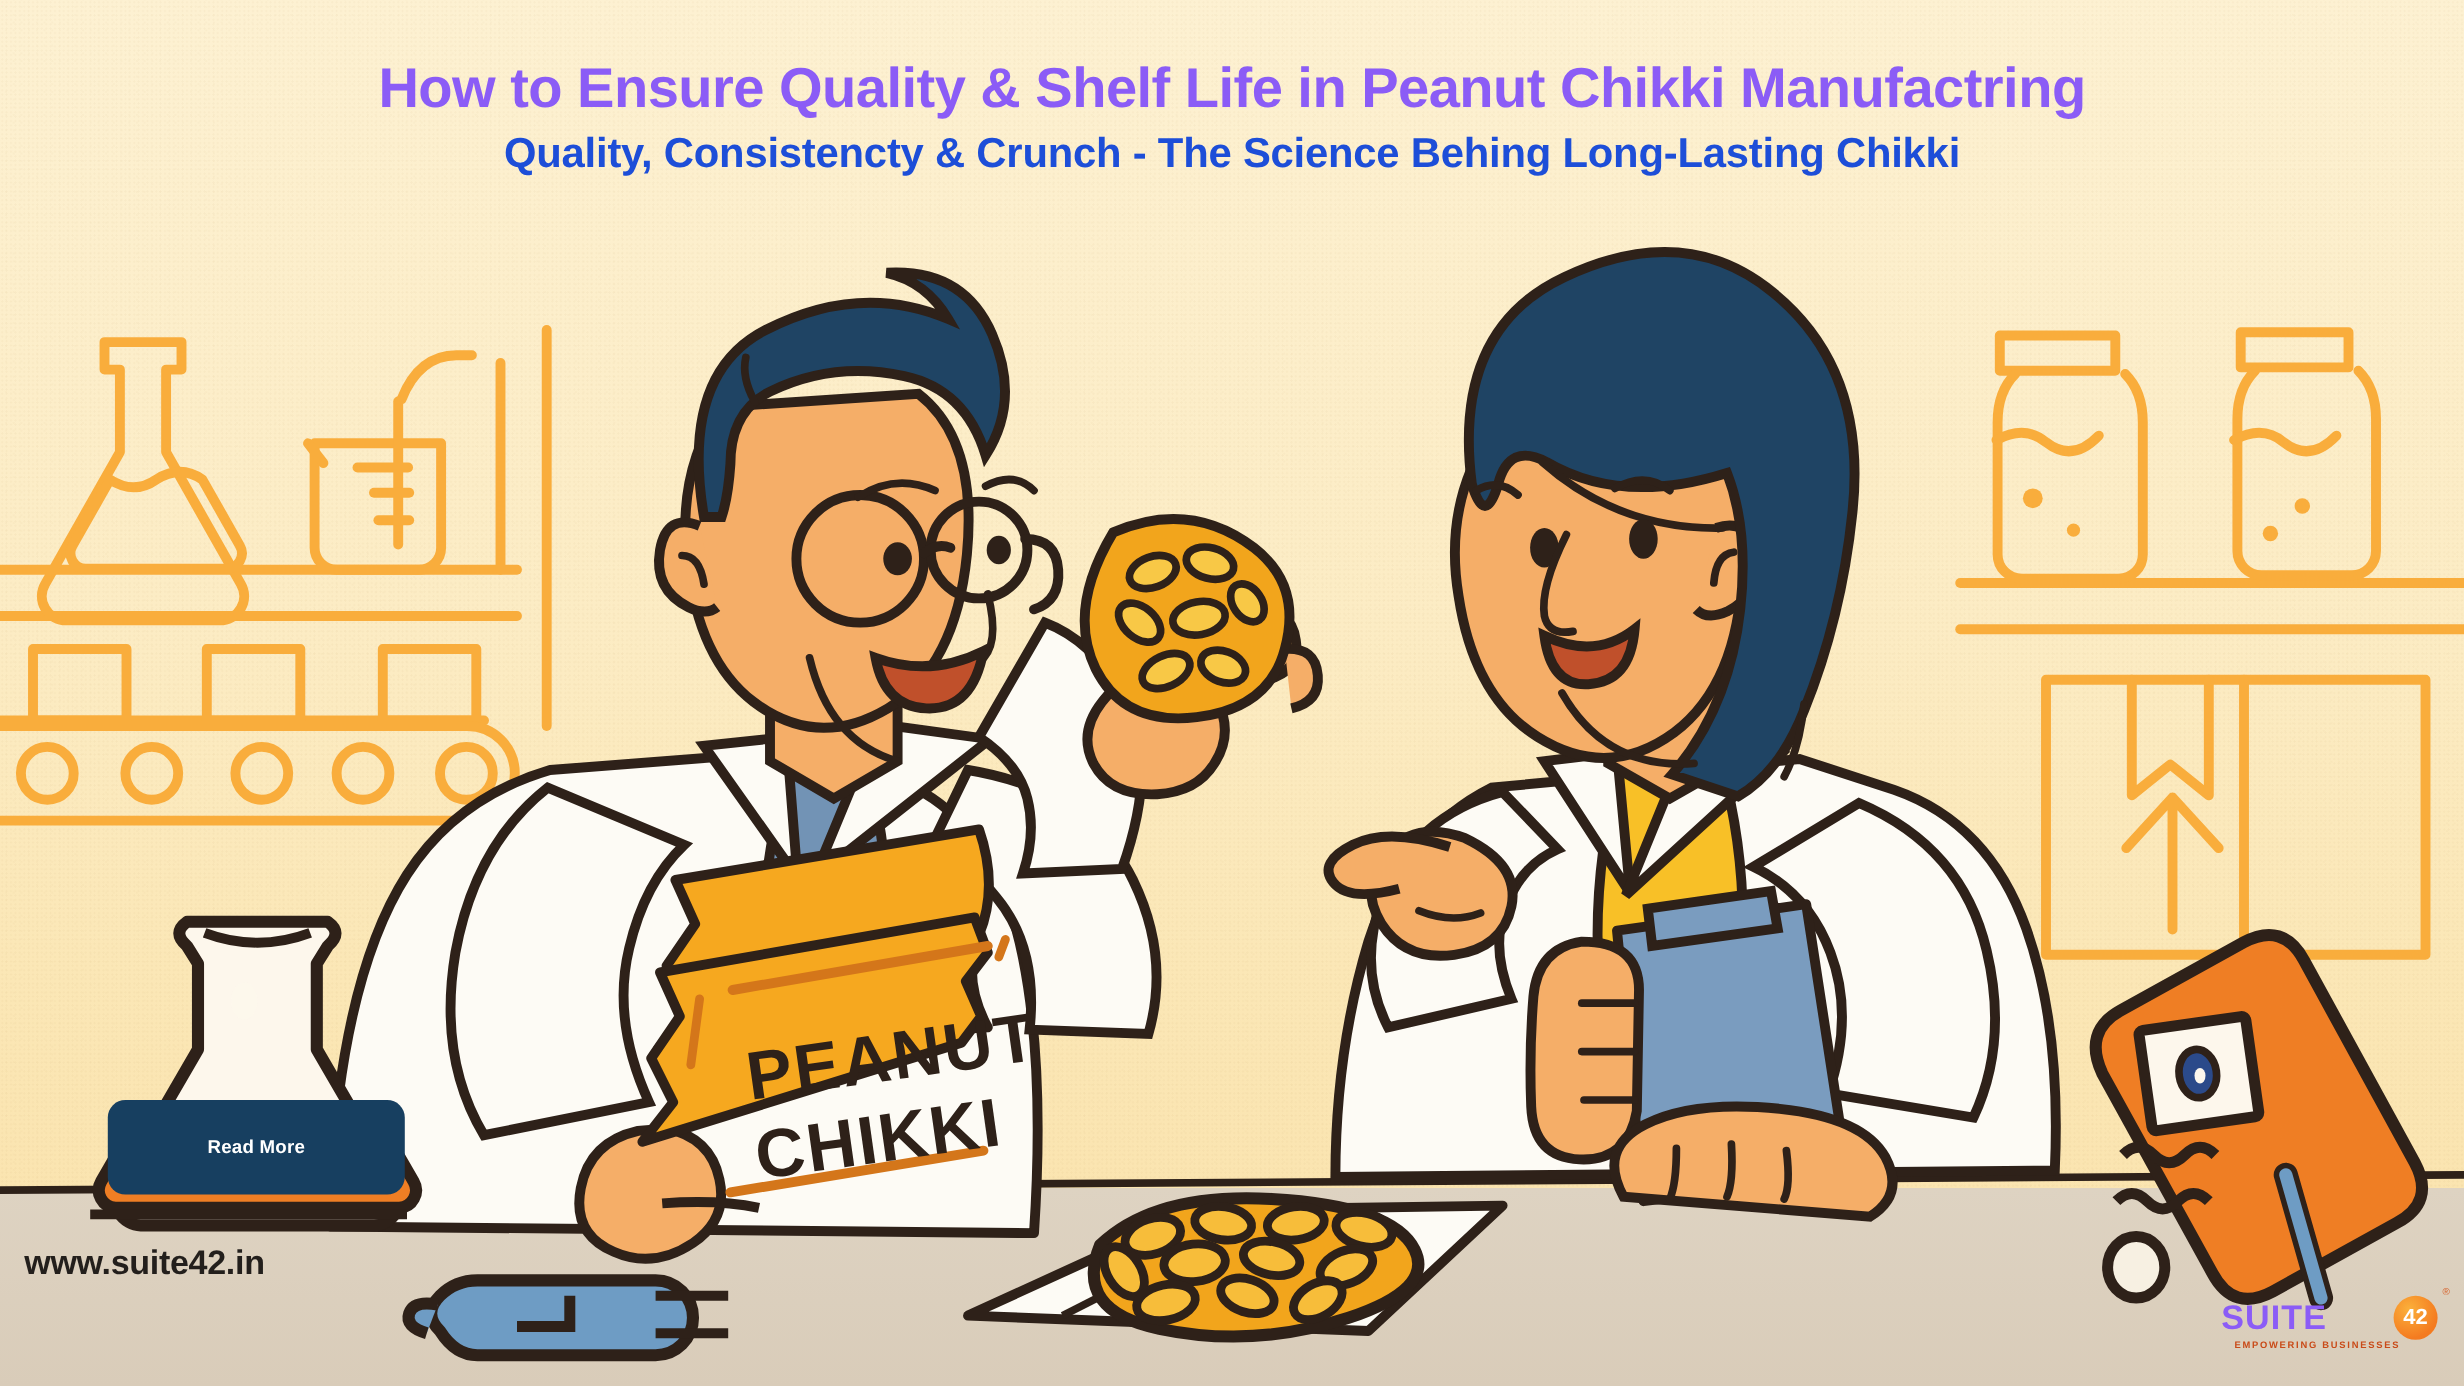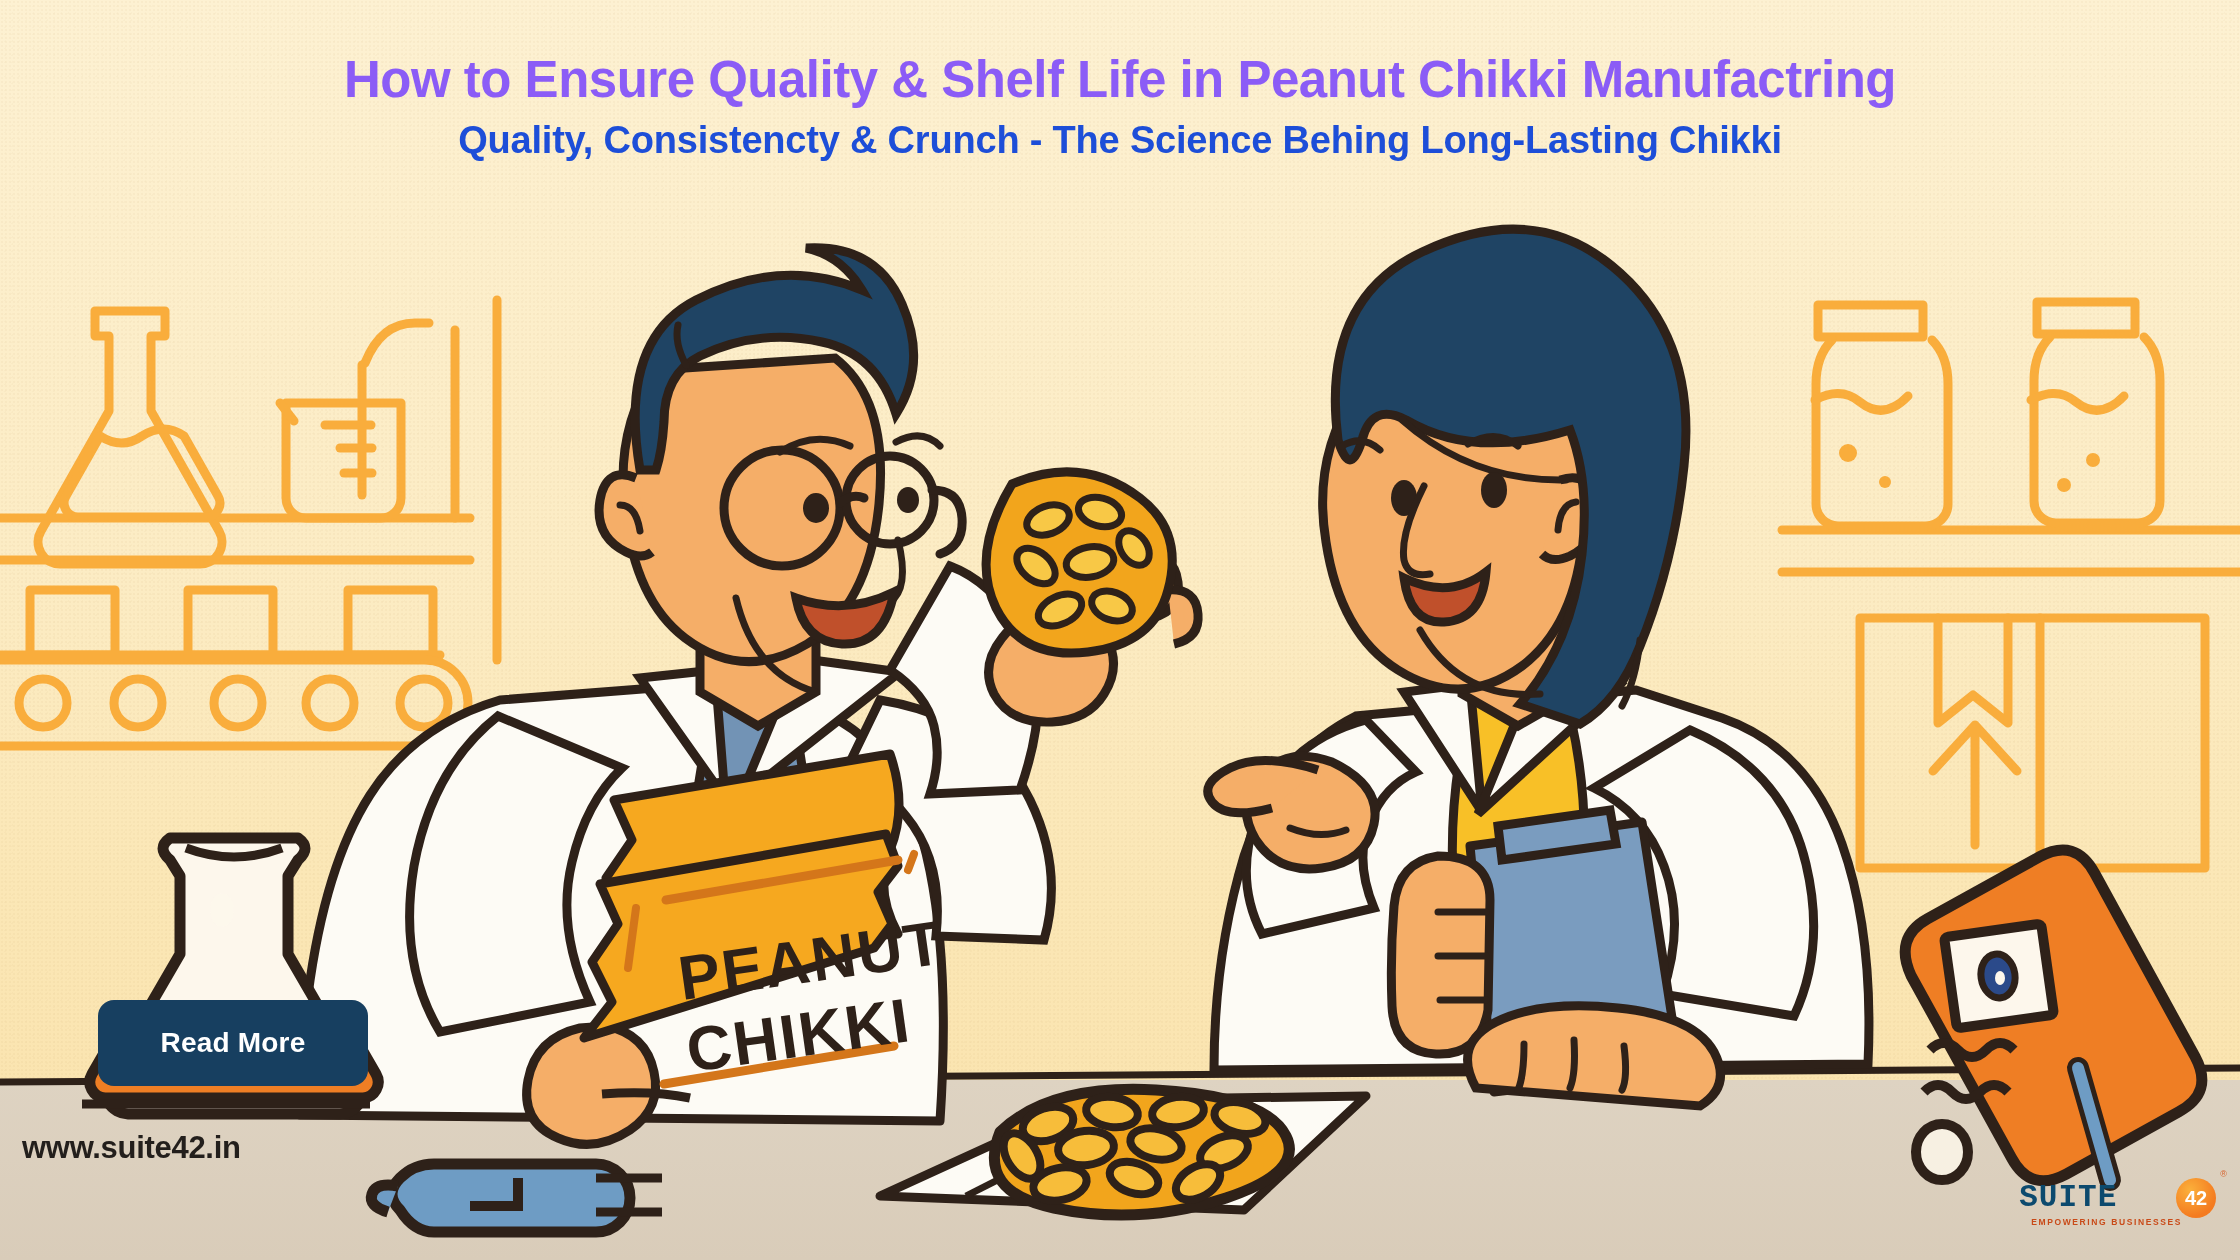--- a/index.html
+++ b/index.html
@@ -51,42 +51,42 @@
   .lineart{position:absolute;inset:0;z-index:5;pointer-events:none;}
   
   .scene{position:absolute;inset:0;z-index:10;}
   
   .cta{
     position:absolute;left:98px;top:1000px;
     width:270px;height:86px;
     background:#173f60;
     border-radius:16px;
     display:flex;align-items:center;justify-content:center;
-    color:#ffffff;font-size:28px;font-weight:bold;
+    color:#ffffff;font-size:17px;font-weight:bold;
     letter-spacing:.2px;
     z-index:60;cursor:pointer;
     border:none;
     font-family:"Liberation Sans", sans-serif;
   }
   
   .site-url{
     position:absolute;left:22px;top:1130px;
     font-size:31px;font-weight:bold;color:#231f1c;
     letter-spacing:-.3px;z-index:60;
     font-family:Liberation Sans, sans-serif;
   }
   
   .logo{
     position:absolute;right:24px;top:1182px;
     z-index:60;display:flex;align-items:flex-start;
   }
   .logo-word{
-    font-size:31px;font-weight:bold;color:#0c4a6e;
+    font-size:31px;font-weight:bold;color:#8b5cf6;
     letter-spacing:1px;line-height:1;
-    font-family:Liberation Mono, monospace;
+    font-family:Liberation Sans, sans-serif;
   }
   .logo-tag{
     font-size:8.5px;font-weight:bold;color:#c94a18;
     letter-spacing:1.6px;margin-top:4px;
     font-family:"Liberation Sans", sans-serif;
     padding-left:12px;
   }
   .logo-badge{
     width:40px;height:40px;border-radius:50%;
     background:radial-gradient(circle at 35% 30%,#fbb03b,#f47b20 70%);

